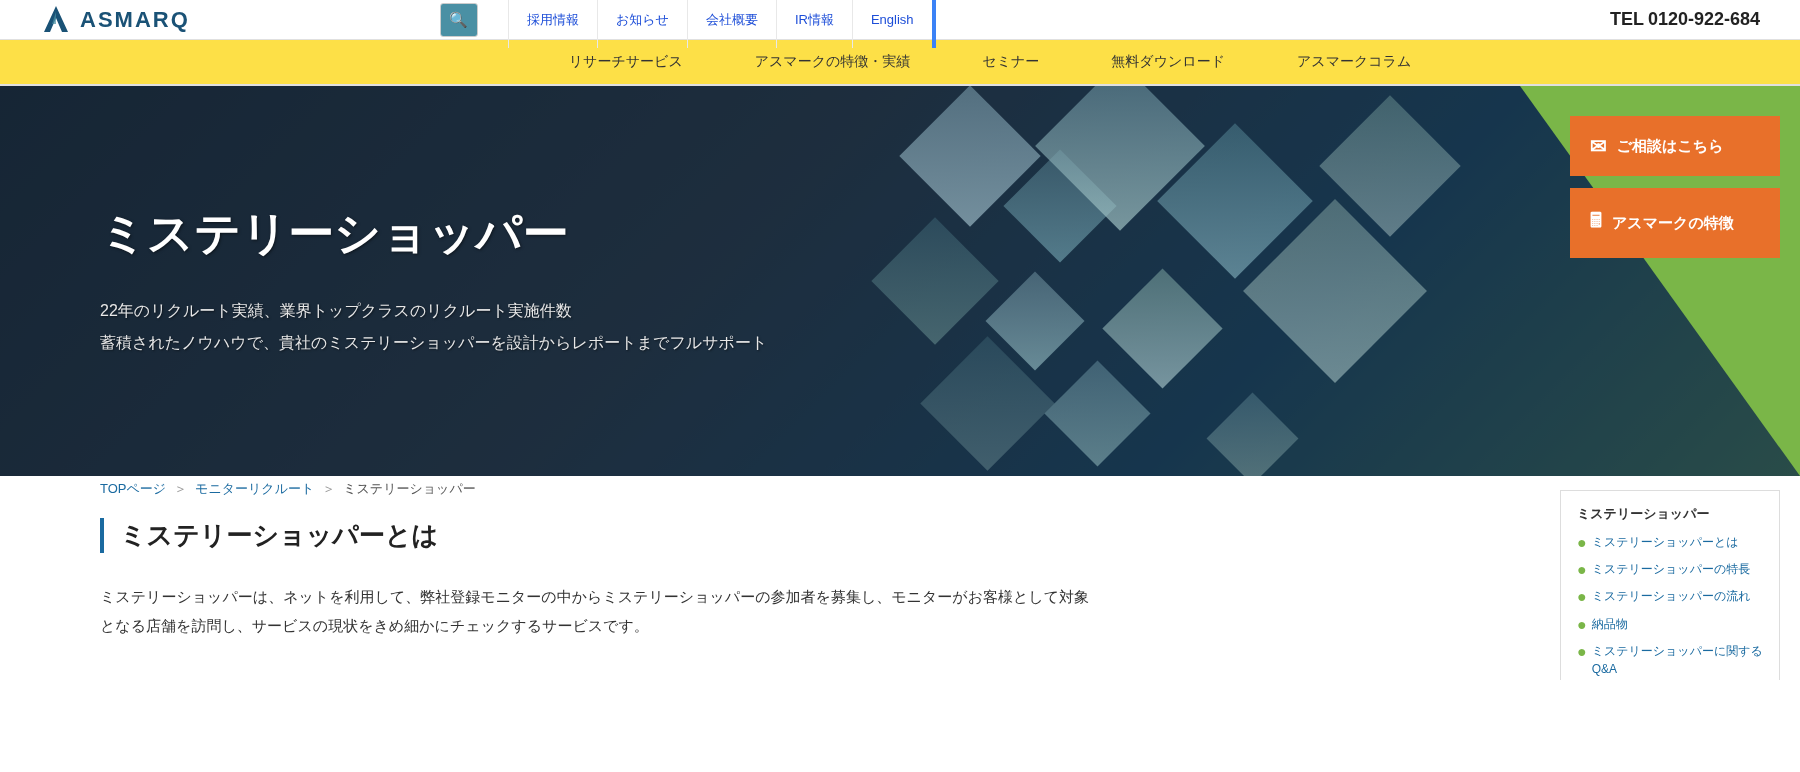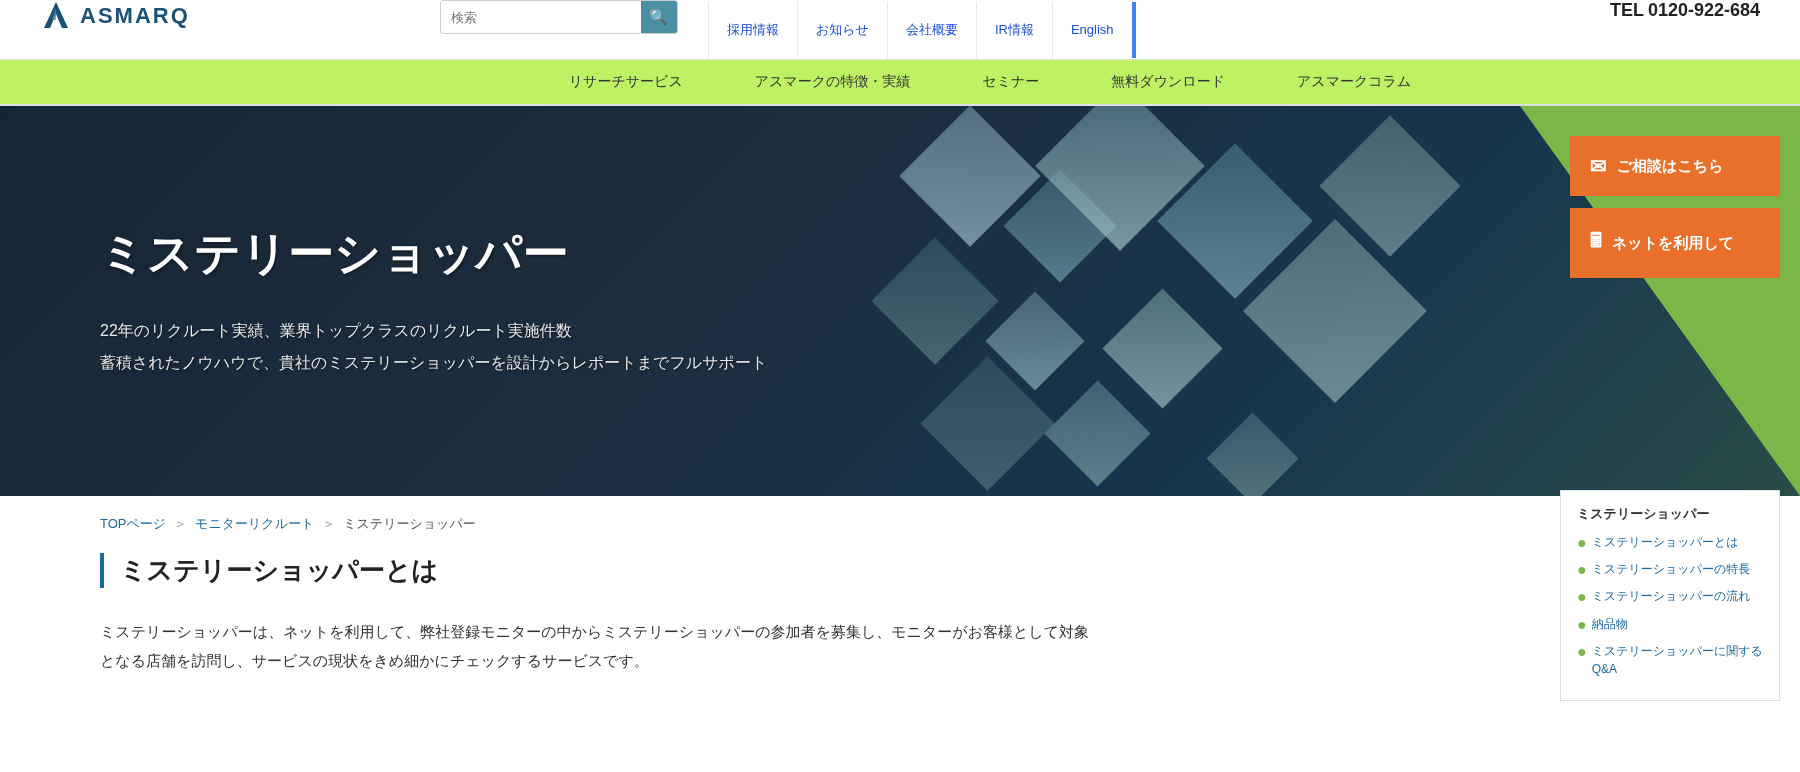--- a/index.html
+++ b/index.html
@@ -1,23 +1,23 @@
 <!DOCTYPE html>
 <html><head>
   <meta charset="utf-8">
   <style>
     * { margin: 0; padding: 0; box-sizing: border-box; }
     body { font-family: 'Meiryo', 'Hiragino Kaku Gothic Pro', 'Yu Gothic', sans-serif; font-size: 14px; color: #333; background: #fff; width: 1800px; }
 
     
     .header-top {
       display: flex;
-      align-items: flex-start;
+      align-items: center;
       padding: 0 40px;
-      height: 60px;
+      height: 40px;
       border-bottom: 1px solid #e0e0e0;
       background: #fff;
     }
     .logo-area {
       display: flex;
       align-items: center;
       gap: 8px;
       min-width: 220px;
     }
     .logo-icon {
@@ -89,21 +89,21 @@
       font-weight: bold;
       font-size: 18px;
       color: #222;
     }
 
     
     .header-bottom {
       display: flex;
       align-items: center;
       justify-content: center;
-      background: #bef264;
+      background: #fde047;
       height: 46px;
       border-bottom: 2px solid #e0e0e0;
       gap: 0;
       padding: 0 40px 0 220px;
     }
     .header-bottom-item {
       padding: 0 36px;
       font-size: 14px;
       color: #333;
       cursor: pointer;
@@ -210,21 +210,21 @@
       flex-shrink: 0;
     }
 
     
     .hero-wrapper {
       position: relative;
     }
 
     
     .breadcrumb {
-      padding: 19px 100px 10px;
+      padding: 4px 100px 10px;
       font-size: 13px;
       color: #999;
       display: flex;
       align-items: center;
       gap: 8px;
     }
     .breadcrumb a { color: #1a6aa0; text-decoration: none; }
     .breadcrumb-sep { color: #999; }
     .breadcrumb-current { color: #555; }
 
@@ -256,21 +256,20 @@
   <div class="header-top">
     <div class="logo-area">
       <svg class="logo-icon" viewBox="0 0 32 32">
         <polygon points="16,2 4,28 10,28 16,14 22,28 28,28" fill="#1a5276"></polygon>
         <polygon points="16,8 12,20 16,20" fill="#4a90a4" opacity="0.7"></polygon>
       </svg>
       <span class="logo-text">ASMARQ</span>
     </div>
 
     <div class="header-search">
-      <input type="text" placeholder="検索" style="">
       <button>🔍</button>
     </div>
 
     <nav class="header-nav-top">
       <div class="header-nav-top-item">採用情報</div>
       <div class="header-nav-top-item">お知らせ</div>
       <div class="header-nav-top-item">会社概要</div>
       <div class="header-nav-top-item">IR情報</div>
       <div class="header-nav-top-item">English</div>
     </nav>
@@ -316,21 +315,21 @@
       </div>
     </div>
 
     <div style="position:absolute;right:20px;top:30px;z-index:10;display:flex;flex-direction:column;gap:6px;width:210px;">
       <div class="sidebar-btn sidebar-btn-orange1">
         <span class="sidebar-btn-icon">✉</span>
         <span>ご相談はこちら</span>
       </div>
       <div class="sidebar-btn sidebar-btn-orange2">
         <span class="sidebar-btn-icon">🖩</span>
-        <span>ネットを利用して</span>
+        <span>アスマークの特徴</span>
       </div>
     </div>
   </div>
 
   <div style="position:absolute;right:20px;top:490px;z-index:10;background:#fff;border:1px solid #ddd;padding:14px 16px;width:220px;font-size:12px;">
     <div class="sidebar-toc-title">ミステリーショッパー</div>
     <div class="sidebar-toc-item">
       <span class="sidebar-toc-dot">●</span>
       <span>ミステリーショッパーとは</span>
     </div>

